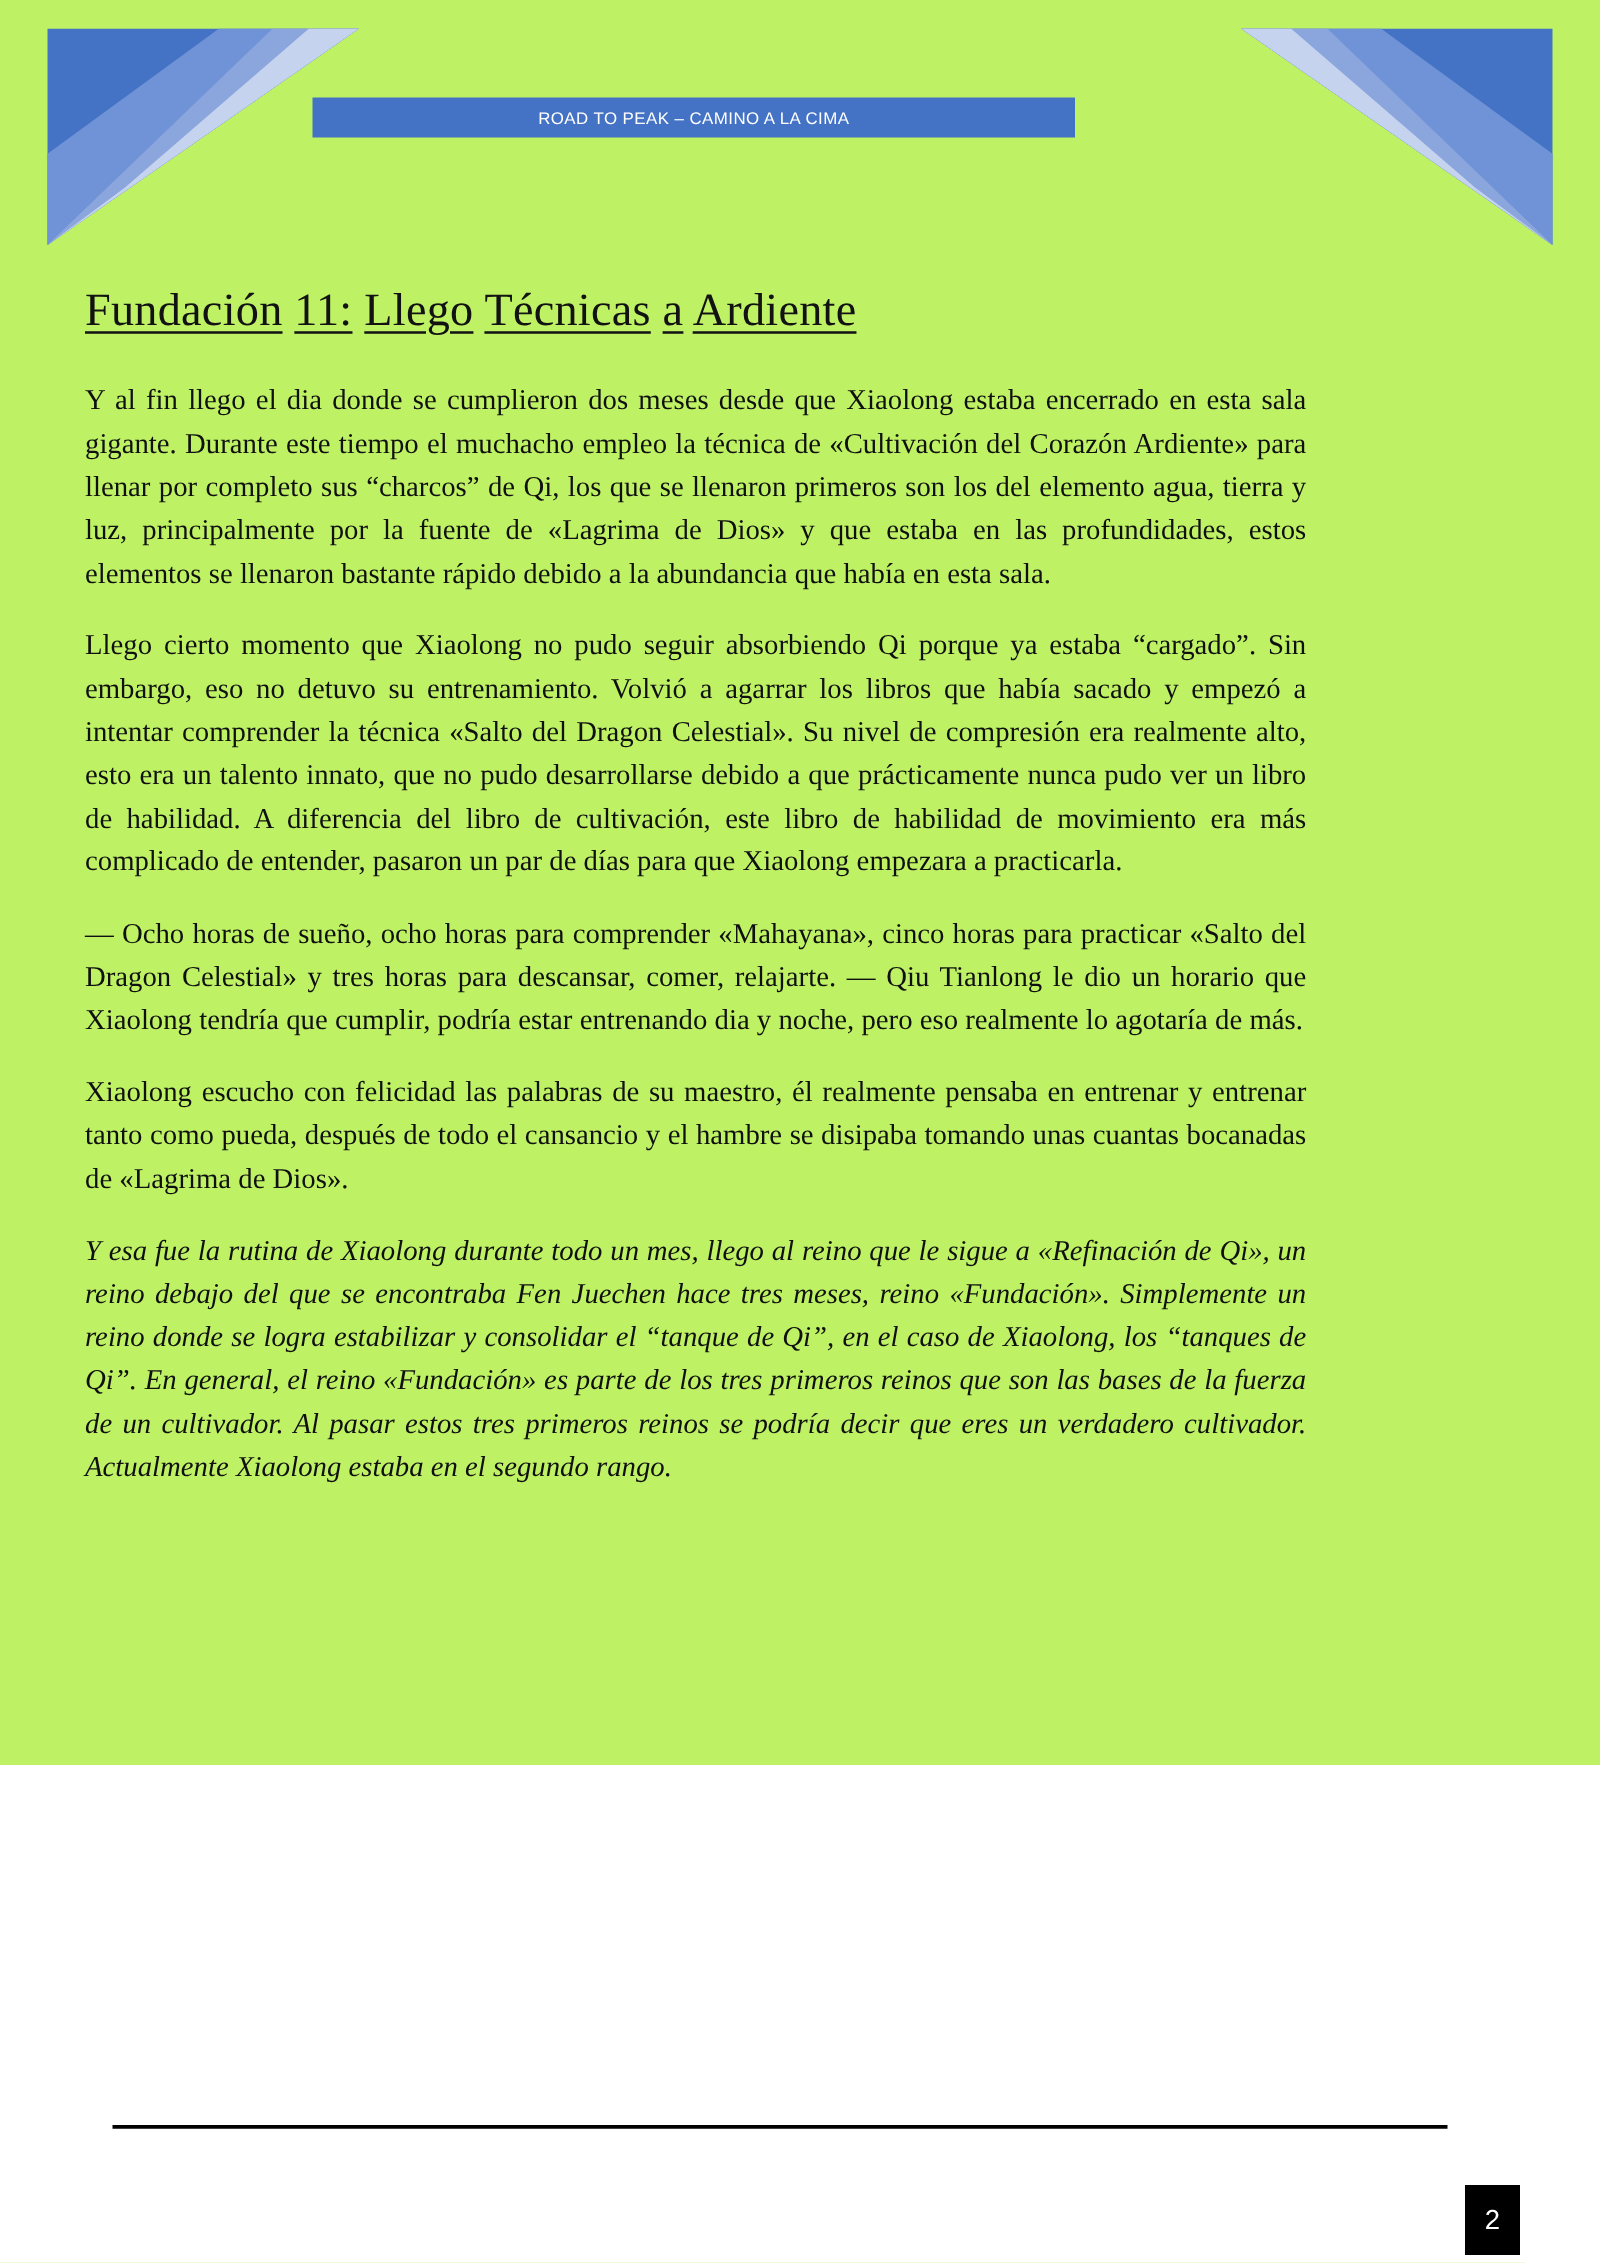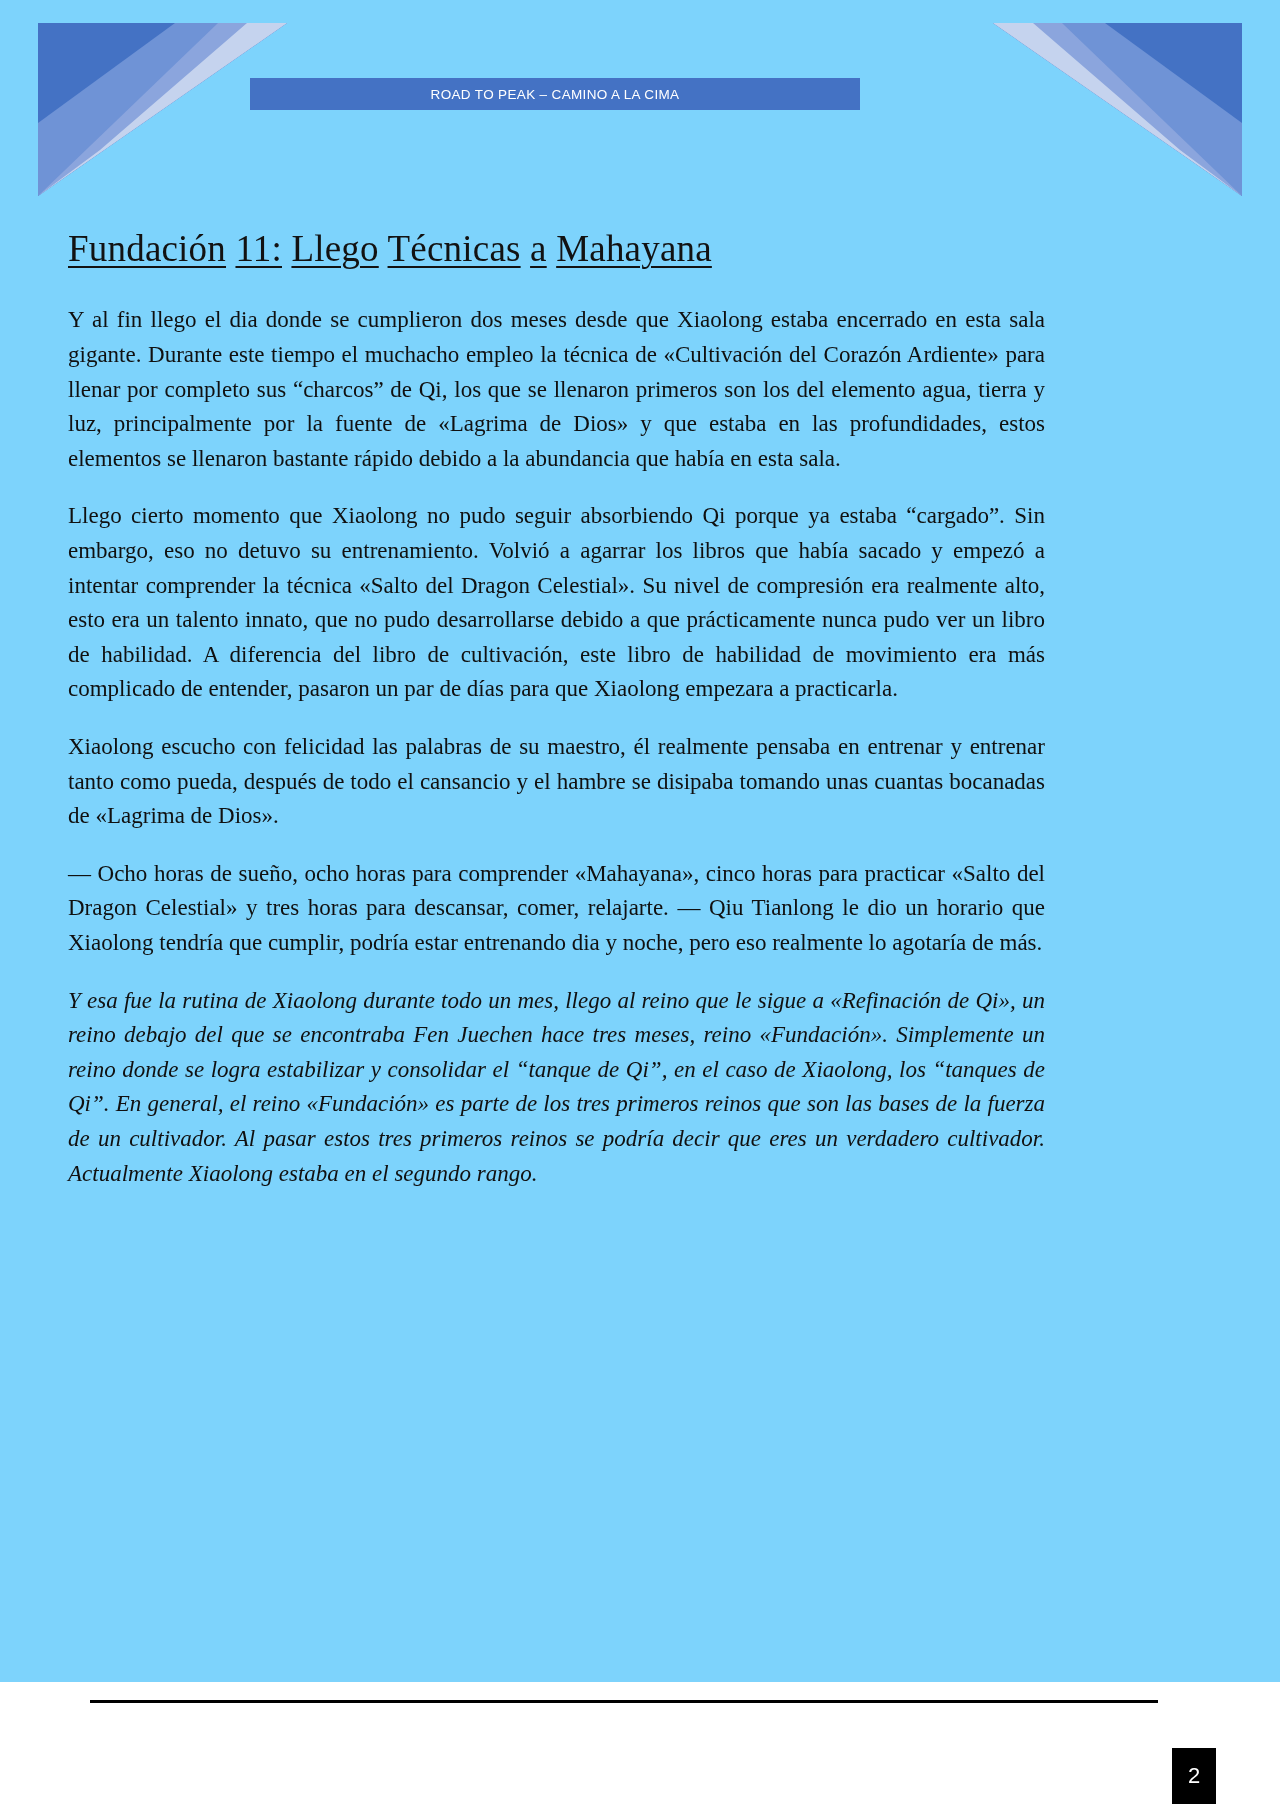--- a/index.html
+++ b/index.html
@@ -13,22 +13,22 @@
     position: relative;
     overflow: hidden;
     font-family: "Liberation Serif", "DejaVu Serif", serif;
     color: #111111;
   }
 
   
   .page {
     position: relative;
     width: 1280px;
-    height: 1682px;
-    background: #7dd3fc;
+    height: 1412px;
+    background: #bef264;
     box-sizing: border-box;
   }
 
   
   .header-band {
     position: absolute;
     top: 0;
     left: 0;
     width: 1280px;
     height: 200px;
@@ -152,26 +152,26 @@
       <polygon points="73,23 33,23 282,196 220,150" fill="#c5d3ee"></polygon>
     </svg>
 
     <div class="header-title-bar">
       <span class="htext">ROAD TO PEAK – CAMINO A LA CIMA</span>
     </div>
   </div>
 
   <div class="content">
 
-    <h1 class="chapter-title"><span class="w">Fundación</span> <span class="w">11:</span> <span class="w">Llego</span> <span class="w">Técnicas</span> <span class="w">a</span> <span class="w">Mahayana</span></h1>
+    <h1 class="chapter-title"><span class="w">Fundación</span> <span class="w">11:</span> <span class="w">Llego</span> <span class="w">Técnicas</span> <span class="w">a</span> <span class="w">Ardiente</span></h1>
 
     <p class="para">Y al fin llego el dia donde se cumplieron dos meses desde que Xiaolong estaba encerrado en esta sala gigante. Durante este tiempo el muchacho empleo la técnica de «Cultivación del Corazón Ardiente» para llenar por completo sus “charcos” de Qi, los que se llenaron primeros son los del elemento agua, tierra y luz, principalmente por la fuente de «Lagrima de Dios» y que estaba en las profundidades, estos elementos se llenaron bastante rápido debido a la abundancia que había en esta sala.</p>
     <p class="para">Llego cierto momento que Xiaolong no pudo seguir absorbiendo Qi porque ya estaba “cargado”. Sin embargo, eso no detuvo su entrenamiento. Volvió a agarrar los libros que había sacado y empezó a intentar comprender la técnica «Salto del Dragon Celestial». Su nivel de compresión era realmente alto, esto era un talento innato, que no pudo desarrollarse debido a que prácticamente nunca pudo ver un libro de habilidad. A diferencia del libro de cultivación, este libro de habilidad de movimiento era más complicado de entender, pasaron un par de días para que Xiaolong empezara a practicarla.</p>
+    <p class="para">— Ocho horas de sueño, ocho horas para comprender «Mahayana», cinco horas para practicar «Salto del Dragon Celestial» y tres horas para descansar, comer, relajarte. — Qiu Tianlong le dio un horario que Xiaolong tendría que cumplir, podría estar entrenando dia y noche, pero eso realmente lo agotaría de más.</p>
     <p class="para">Xiaolong escucho con felicidad las palabras de su maestro, él realmente pensaba en entrenar y entrenar tanto como pueda, después de todo el cansancio y el hambre se disipaba tomando unas cuantas bocanadas de «Lagrima de Dios».</p>
-    <p class="para">— Ocho horas de sueño, ocho horas para comprender «Mahayana», cinco horas para practicar «Salto del Dragon Celestial» y tres horas para descansar, comer, relajarte. — Qiu Tianlong le dio un horario que Xiaolong tendría que cumplir, podría estar entrenando dia y noche, pero eso realmente lo agotaría de más.</p>
     <p class="para">Y esa fue la rutina de Xiaolong durante todo un mes, llego al reino que le sigue a «Refinación de Qi», un reino debajo del que se encontraba Fen Juechen hace tres meses, reino «Fundación». Simplemente un reino donde se logra estabilizar y consolidar el “tanque de Qi”, en el caso de Xiaolong, los “tanques de Qi”. En general, el reino «Fundación» es parte de los tres primeros reinos que son las bases de la fuerza de un cultivador. Al pasar estos tres primeros reinos se podría decir que eres un verdadero cultivador. Actualmente Xiaolong estaba en el segundo rango.</p>
   </div>
 
   <div class="footer">
     <div class="footer-rule"></div>
     <div class="page-number-box">
       <span class="pn">2</span>
     </div>
   </div>
 

